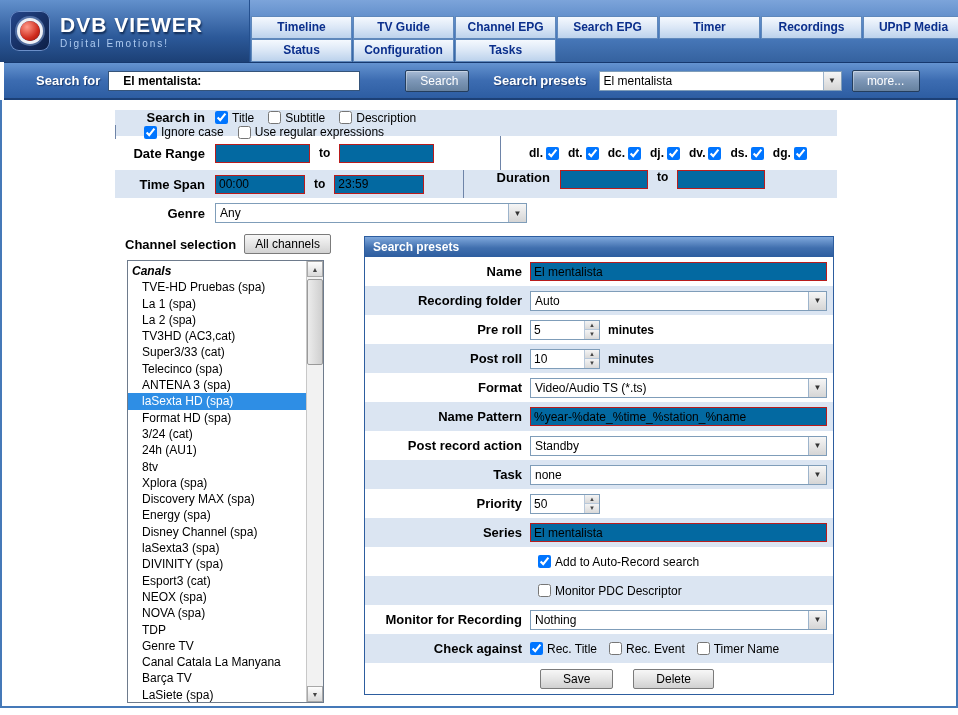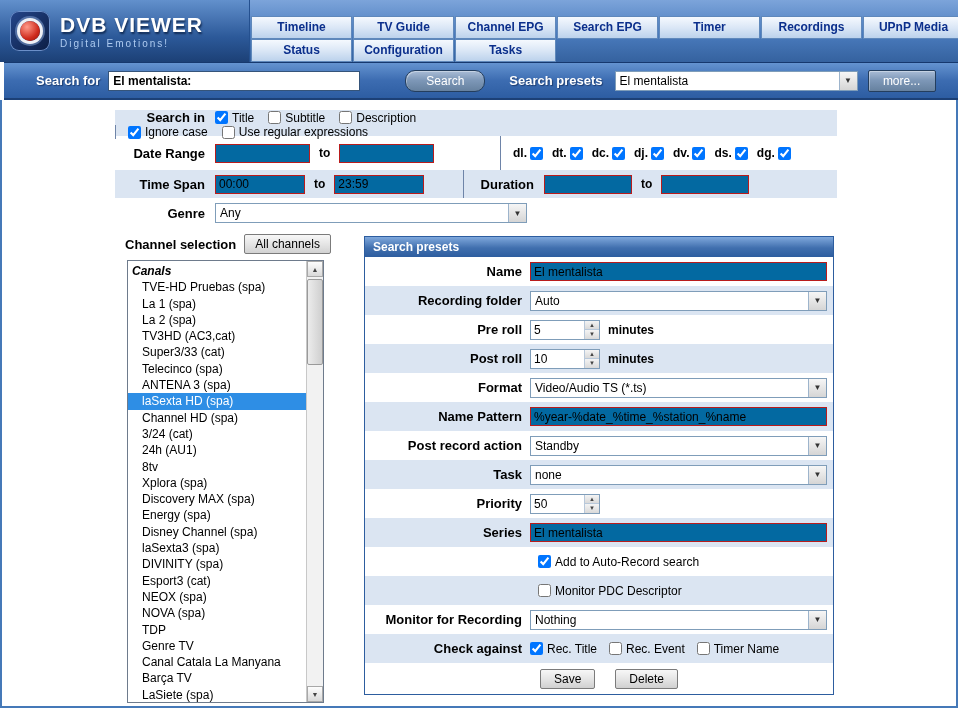--- a/index.html
+++ b/index.html
@@ -27,26 +27,26 @@
   .tab { width:101px; height:23px; line-height:21px; text-align:center; font-weight:bold; font-size:12px;
     color:#0b2f8c; background:linear-gradient(180deg,#f5f9fe 0%, #dbe7f6 50%, #bcd2ec 100%);
     border:1px solid #5f88bb; margin-right:1px; cursor:pointer; overflow:hidden; white-space:nowrap; }
 
   
   .searchbar { position:absolute; left:4px; top:62px; width:958px; height:38px;
     background:linear-gradient(180deg,#6493d0 0%, #3c6cb1 50%, #2d5da2 100%);
     border-top:1px solid #16386e; border-bottom:2px solid #1c4076;
     display:flex; align-items:center; color:#fff; padding-left:32px; }
   .sb-label { font-weight:bold; font-size:13px; text-shadow:1px 1px 1px rgba(10,30,70,.6); white-space:nowrap; }
-  .ti { border:1px solid #35547a; height:20px; font:12px "Liberation Sans",sans-serif; padding:0 4px; background:#fff; color:#000; }
+  .ti { border:1px solid #35547a; height:20px; font:12px "Liberation Sans",sans-serif; padding:0 14px; background:#fff; color:#000; }
   #search-input { width:252px; margin-left:8px; font-weight:bold; }
   .btn-blue { height:22px; padding:0 14px; font-size:12px; color:#fff; cursor:pointer; border-radius:2px;
     border:1px solid #243e5e; background:linear-gradient(180deg,#a9bcd6 0%, #7e98b8 45%, #66819f 100%);
     box-shadow: inset 1px 1px 0 rgba(255,255,255,.35); font-family:"Liberation Sans",sans-serif; }
-  #search-btn { margin-left:45px; width:80px;border-radius:10px; }
+  #search-btn { margin-left:45px; width:64px; }
   #presets-label { margin-left:24px; }
   .sb-sel { width:243px; margin-left:12px; }
   #more-btn { margin-left:10px; width:68px; }
 
   
   .sel-wrap { position:relative; display:inline-block; height:20px; }
   .sel-wrap select { appearance:none; -webkit-appearance:none; width:100%; height:20px; border:1px solid #7f9db9;
     background:#fff; font:12px "Liberation Sans",sans-serif; padding:0 22px 0 4px; border-radius:0; cursor:pointer; color:#000; }
   .sel-wrap::after { content:"▼"; position:absolute; top:1px; right:1px; width:17px; height:18px;
     background:linear-gradient(180deg,#f6f6f6,#d5d5d5); border-left:1px solid #9db4cc; color:#333;
@@ -55,21 +55,21 @@
   
   .content { position:absolute; left:0; top:100px; width:958px; height:608px; background:#fff;
     border-left:2px solid #4579b8; border-right:2px solid #4579b8; border-bottom:2px solid #4579b8; }
 
   
   .filters { position:absolute; left:113px; top:10px; width:722px; }
   .frow { display:flex; align-items:stretch; }
   .bg-blue { background:#dbe5f2; }
   .bg-white { background:#fff;gap:37px; }
   .fleft { width:348px; display:flex; align-items:center; padding-left:8px; }
-  .fright { flex:1; display:flex; align-items:center; padding-left:12px; }
+  .fright { flex:1; display:flex; padding-left:28px; }
   .vdiv { border-left:1px solid #6e84a8; }
   .r1 { height:26px;flex-direction:column; } .r2 { height:34px; } .r3 { height:28px; } .r4 { height:30px; }
   .flabel { font-weight:bold; font-size:13px; width:82px; text-align:right; margin-right:10px; flex:none; white-space:nowrap; }
   .cb { display:flex; align-items:center; margin-right:14px; white-space:nowrap; }
   .cb input { width:13px; height:13px; margin:0 4px 0 0; }
   .day { display:flex; align-items:center; margin-right:9px; white-space:nowrap; }
   .day .dlab { font-weight:bold; margin-right:3px; }
   .day input { width:13px; height:13px; margin:0; }
   .fld { border:1px solid #b91c1c; height:19px; font:12px "Liberation Sans",sans-serif; padding:0 3px; background:#0369a1; }
   .date-fld { width:95px; } .time-fld { width:90px; } .dur-fld { width:88px; }
@@ -107,21 +107,21 @@
   .spin input { flex:1; min-width:0; border:none; outline:none; font:12px "Liberation Sans",sans-serif; padding:0 3px; }
   .spin-btns { width:15px; display:flex; flex-direction:column; border-left:1px solid #b8c8da; flex:none; }
   .spin-btn { flex:1; font-size:6px; display:flex; align-items:center; justify-content:center; color:#444;
     background:linear-gradient(180deg,#f4f4f4,#d9d9d9); cursor:pointer; }
   .spin-btn + .spin-btn { border-top:1px solid #b8c8da; }
   .unit-lab { font-weight:bold; margin-left:8px; }
   .cb-indent { margin-left:173px; }
   .prow .cb { margin-right:12px; }
   .btn-row { padding-left:175px; height:31px; display:flex; align-items:center; gap:20px; }
   .btn-form { border:1px solid #7b7b7b; background:linear-gradient(180deg,#f7f7f7 0%, #e7e7e7 45%, #d0d0d0 100%);
-    padding:2px 13px; font-size:12px; border-radius:2px; cursor:pointer; font-family:"Liberation Sans",sans-serif; }
+    padding:2px 22px; font-size:12px; border-radius:2px; cursor:pointer; font-family:"Liberation Sans",sans-serif; }
 </style>
 </head>
 <body>
 
 <div class="page">
 
   <div class="header">
     <div class="logo">
       <div class="logo-icon"></div>
       <div>
@@ -266,21 +266,21 @@
       <div class="list-inner">
         <div class="group">Canals</div>
         <div class="chan">TVE-HD Pruebas (spa)</div>
         <div class="chan">La 1 (spa)</div>
         <div class="chan">La 2 (spa)</div>
         <div class="chan">TV3HD (AC3,cat)</div>
         <div class="chan">Super3/33 (cat)</div>
         <div class="chan">Telecinco (spa)</div>
         <div class="chan">ANTENA 3 (spa)</div>
         <div class="chan sel">laSexta HD (spa)</div>
-        <div class="chan">Channel HD (spa)</div>
+        <div class="chan">Format HD (spa)</div>
         <div class="chan">3/24 (cat)</div>
         <div class="chan">24h (AU1)</div>
         <div class="chan">8tv</div>
         <div class="chan">Xplora (spa)</div>
         <div class="chan">Discovery MAX (spa)</div>
         <div class="chan">Energy (spa)</div>
         <div class="chan">Disney Channel (spa)</div>
         <div class="chan">laSexta3 (spa)</div>
         <div class="chan">DIVINITY (spa)</div>
         <div class="chan">Esport3 (cat)</div>

